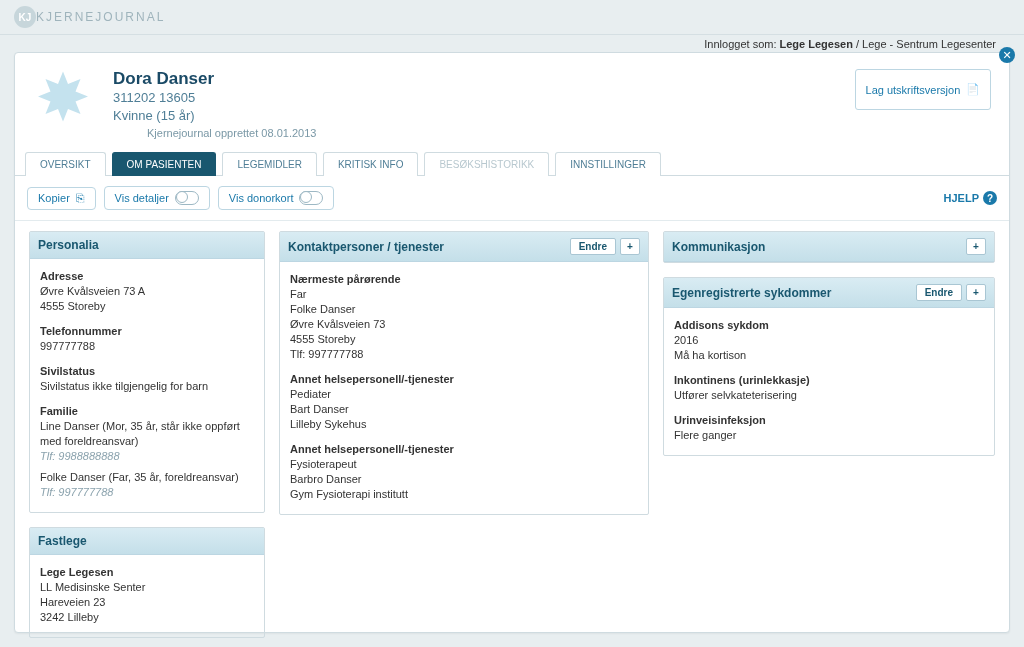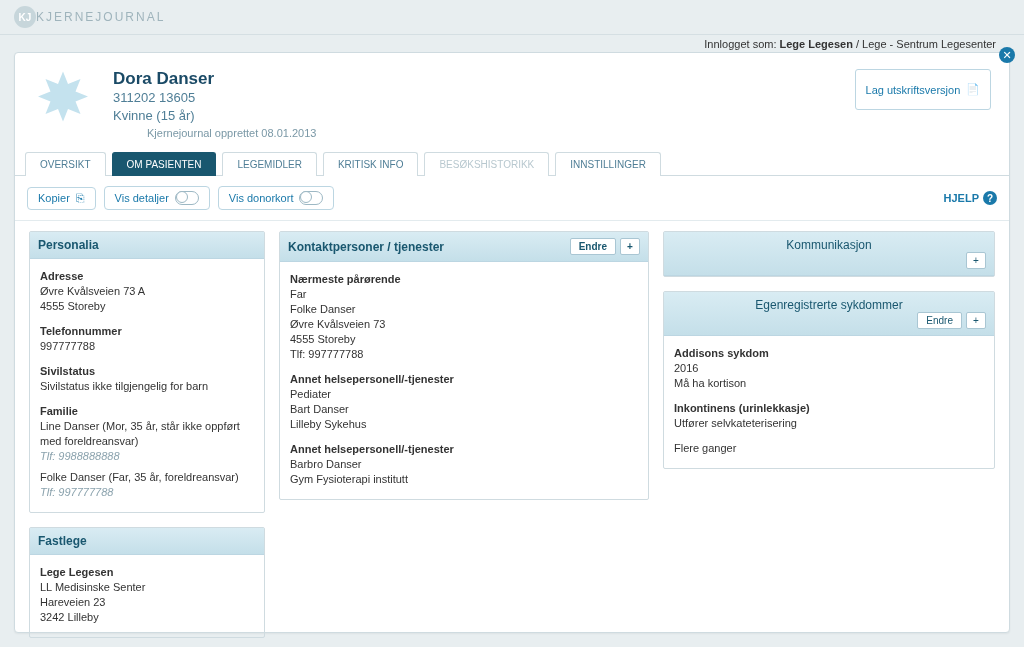--- a/index.html
+++ b/index.html
@@ -36,21 +36,21 @@
   .panel{border:1px solid #cfdbe0;border-radius:2px;}
   .panel-hd{background:linear-gradient(#d9ecf3,#c4dfe9);border-bottom:1px solid #bcd6e2;padding:6px 8px;color:#19576f;font-weight:bold;font-size:12px;display:flex;align-items:center;}
   .panel-hd .actions{margin-left:auto;display:flex;gap:4px;}
   .mini-btn{border:1px solid #a9c6d3;background:#fff;border-radius:2px;color:#19576f;font-size:10px;padding:2px 8px;cursor:pointer;}
   .mini-plus{width:18px;padding:2px 0;text-align:center;}
   .panel-bd{padding:10px 10px 12px 10px;line-height:15px;font-size:11px;color:#333;}
   .panel-bd b{display:block;font-weight:bold;}
   .block{margin-bottom:10px;}
   .block:last-child{margin-bottom:0;}
   .src{font-style:italic;color:#8aa2ad;}
-  .right .panel-hd{font-weight:normal;flex-direction:column;}
+  .right .panel-hd{font-weight:bold;}
 </style>
 </head>
 <body>
 <div class="page">
 
 <div class="topbar">
   <div class="logo-badge">KJ</div>
   <div class="product">KJERNEJOURNAL</div>
 </div>
 <div class="login-line">
@@ -176,20 +176,21 @@
             <div>Tlf: 997777788</div>
               </div>
           <div class="block">
                 <b>Annet helsepersonell/-tjenester</b>
             <div>Pediater</div>
             <div>Bart Danser</div>
             <div>Lilleby Sykehus</div>
               </div>
           <div class="block">
                 <b>Annet helsepersonell/-tjenester</b>
+            <div>Fysioterapeut</div>
             <div>Barbro Danser</div>
             <div>Gym Fysioterapi institutt</div>
               </div>
         </div>
       </div>
     </div>
 
     <div class="col right">
       <div class="panel slim">
         <div class="panel-hd">
@@ -212,20 +213,21 @@
           <div class="block">
                 <b>Addisons sykdom</b>
             <div>2016</div>
             <div>Må ha kortison</div>
               </div>
           <div class="block">
                 <b>Inkontinens (urinlekkasje)</b>
             <div>Utfører selvkateterisering</div>
               </div>
           <div class="block">
+                <b>Urinveisinfeksjon</b>
             <div>Flere ganger</div>
               </div>
         </div>
       </div>
     </div>
   </div>
 </div>
 
 </div>
 

